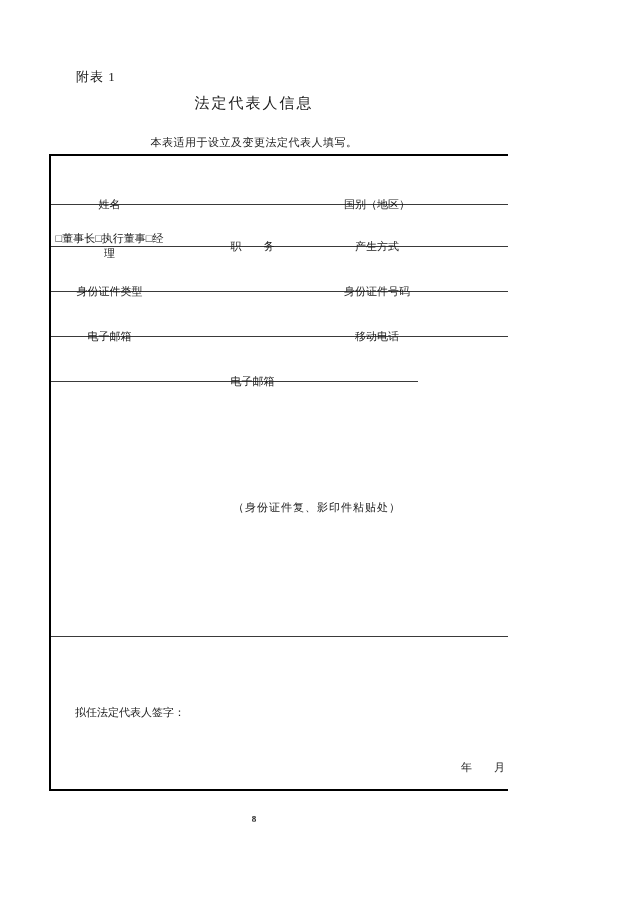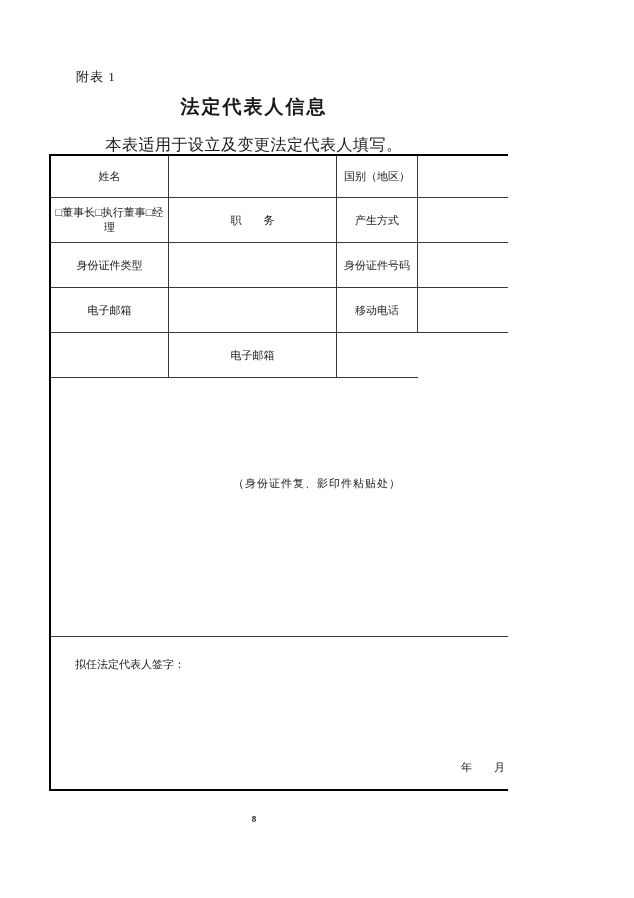--- a/index.html
+++ b/index.html
@@ -23,31 +23,31 @@
     font-size: 13px;
     letter-spacing: 1px;
   }
   .form-title {
     position: absolute;
     left: 0;
     top: 94px;
     width: 100%;
     text-align: center;
     font-family: "Liberation Sans", "DejaVu Sans", sans-serif;
-    font-weight: bold;
-    font-size: 19px;
+    font-weight: normal;
+    font-size: 15px;
     letter-spacing: 2px;
   }
   .form-subtitle {
     position: absolute;
     left: 0;
     top: 135px;
     width: 100%;
     text-align: center;
-    font-size: 16px;
+    font-size: 11px;
     letter-spacing: 0.5px;
   }
   .form-table {
     position: absolute;
     left: 49px;
     top: 154px;
     width: 536px;
     height: 637px;
     box-sizing: border-box;
     border: 2px solid #000000;
@@ -57,20 +57,21 @@
   }
   .cell {
     box-sizing: border-box;
     border-right: 1px solid #3a3a3a;
     border-bottom: 1px solid #3a3a3a;
     display: flex;
     align-items: center;
     justify-content: center;
     font-size: 11px;
     text-align: center;
+    margin-top: 48px;
   }
   .cell.last-col { border-right: none; }
   .cell.span-all {
     grid-column: 1 / -1;
     border-right: none;
   }
   .cell.last-row { border-bottom: none; }
   .paste-cell {
     padding-bottom: 48px;
     letter-spacing: 1px;

